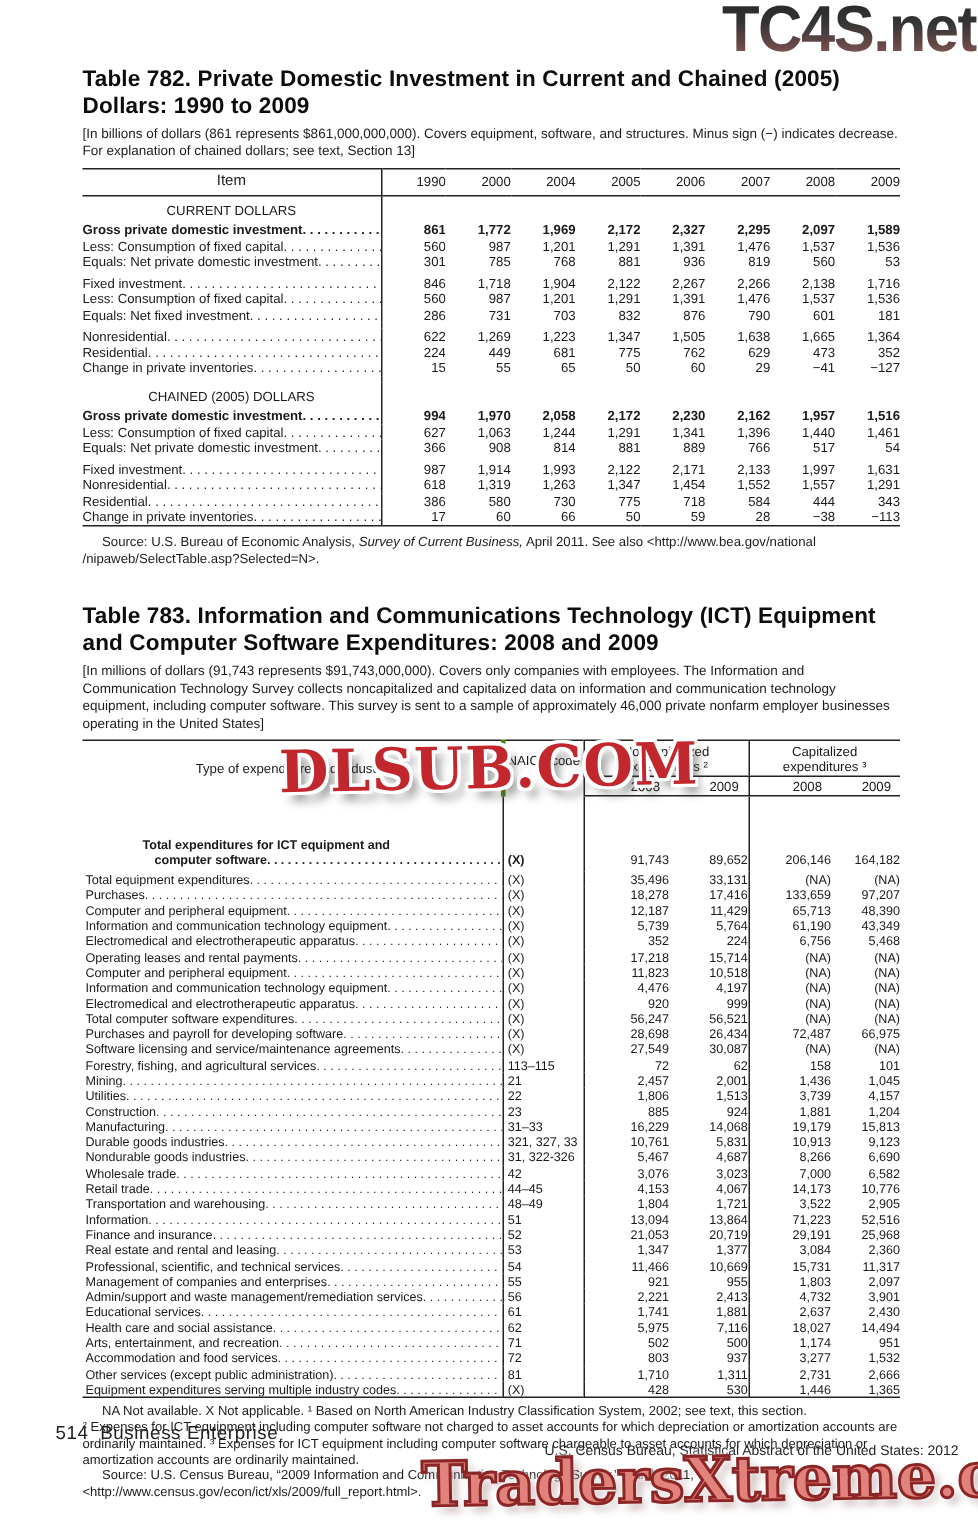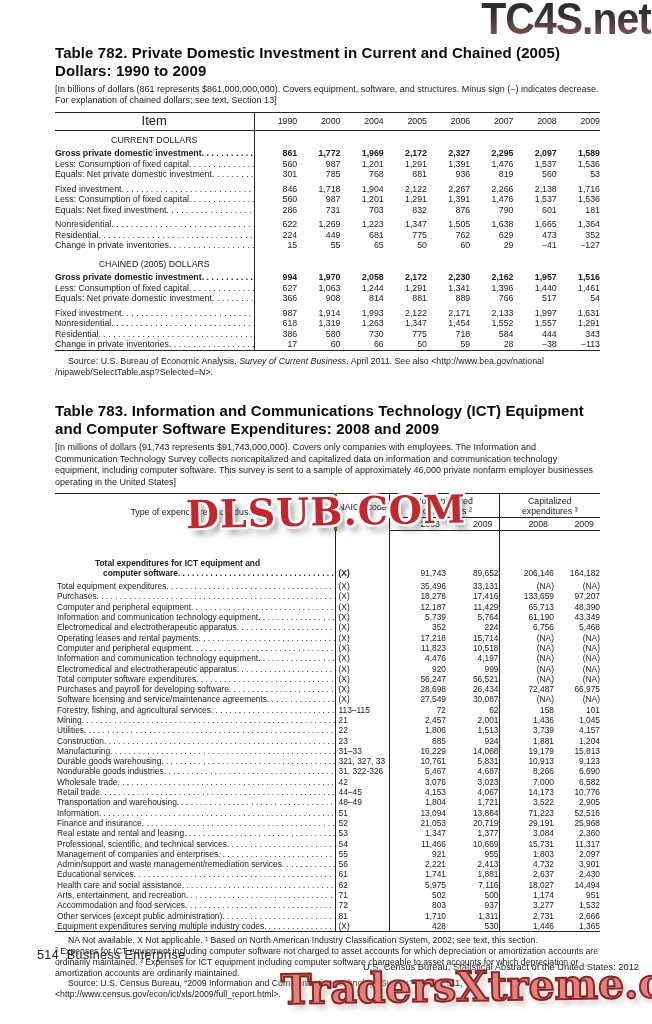--- a/index.html
+++ b/index.html
@@ -18,21 +18,21 @@
   .num{text-align:right;padding-right:5px;white-space:nowrap;}
   .item{padding-left:2px;border-right:1px solid #222;}
   .lw{display:flex;align-items:center;overflow:hidden;}
   .lab{white-space:nowrap;}
   .dots{flex:1;overflow:hidden;white-space:nowrap;color:#222;}
   .dots::after{content:" . . . . . . . . . . . . . . . . . . . . . . . . . . . . . . . . . . . . . . . . . . . . . . . . . . . . . . . . . .";}
   tr.b td{font-weight:700;}
   tr.gap td{height:4px;}
 
   
-  #t782g .hitem{text-align:center;vertical-align:middle;height:18px;border-bottom:1.1px solid #222;font-size:13px;}
+  #t782g .hitem{text-align:center;vertical-align:middle;height:18px;border-bottom:1.1px solid #222;font-size:10px;}
   #t782g .hyr{vertical-align:middle;height:18px;border-bottom:1.1px solid #222;}
   #t782g .sechead{text-align:center;padding:4px 0 3px;font-size:8.8px;}
   .ind0{padding-left:2px;}.ind1{padding-left:9px;}.ind2{padding-left:16px;}
   .src{font-size:8.8px;line-height:10.8px;margin-top:5px;color:#1c1c1c;}
   .src .ind{display:block;text-indent:13px;}
   .src i{font-family:"Liberation Sans",sans-serif;}
 
   
   #sec783{margin-top:25px;}
   #t783g td{font-size:8.4px;line-height:10.3px;}
@@ -655,21 +655,21 @@
             </td>
             <td class="naics">31–33</td>
             <td class="num">16,229</td>
             <td class="num">14,068</td>
             <td class="num cl">19,179</td>
             <td class="num">15,813</td>
           </tr>
           <tr>
             <td class="type ind1">
               <div class="lw">
-                <span class="lab">Durable goods warehousing</span>
+                <span class="lab">Durable goods industries</span>
                 <span class="dots"></span>
               </div>
             </td>
             <td class="naics">321, 327, 33</td>
             <td class="num">10,761</td>
             <td class="num">5,831</td>
             <td class="num cl">10,913</td>
             <td class="num">9,123</td>
           </tr>
           <tr>

